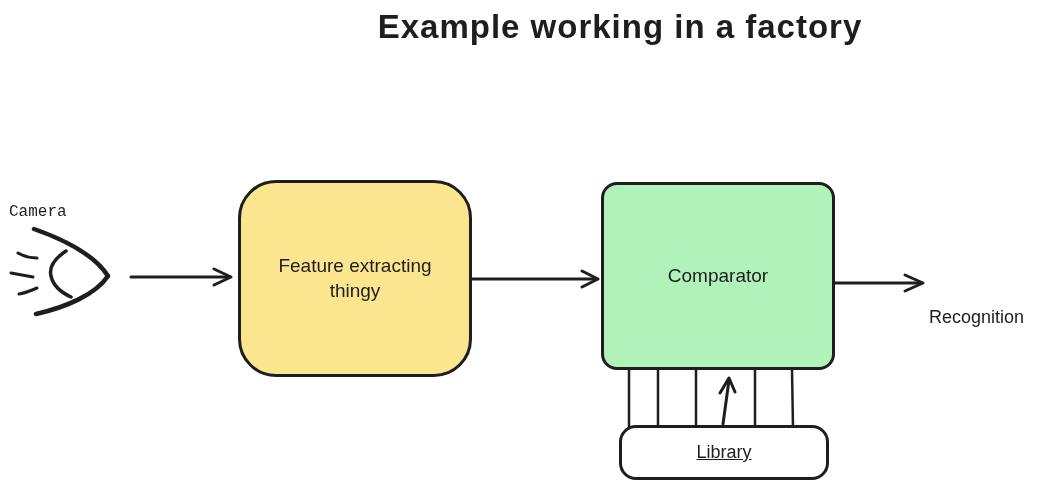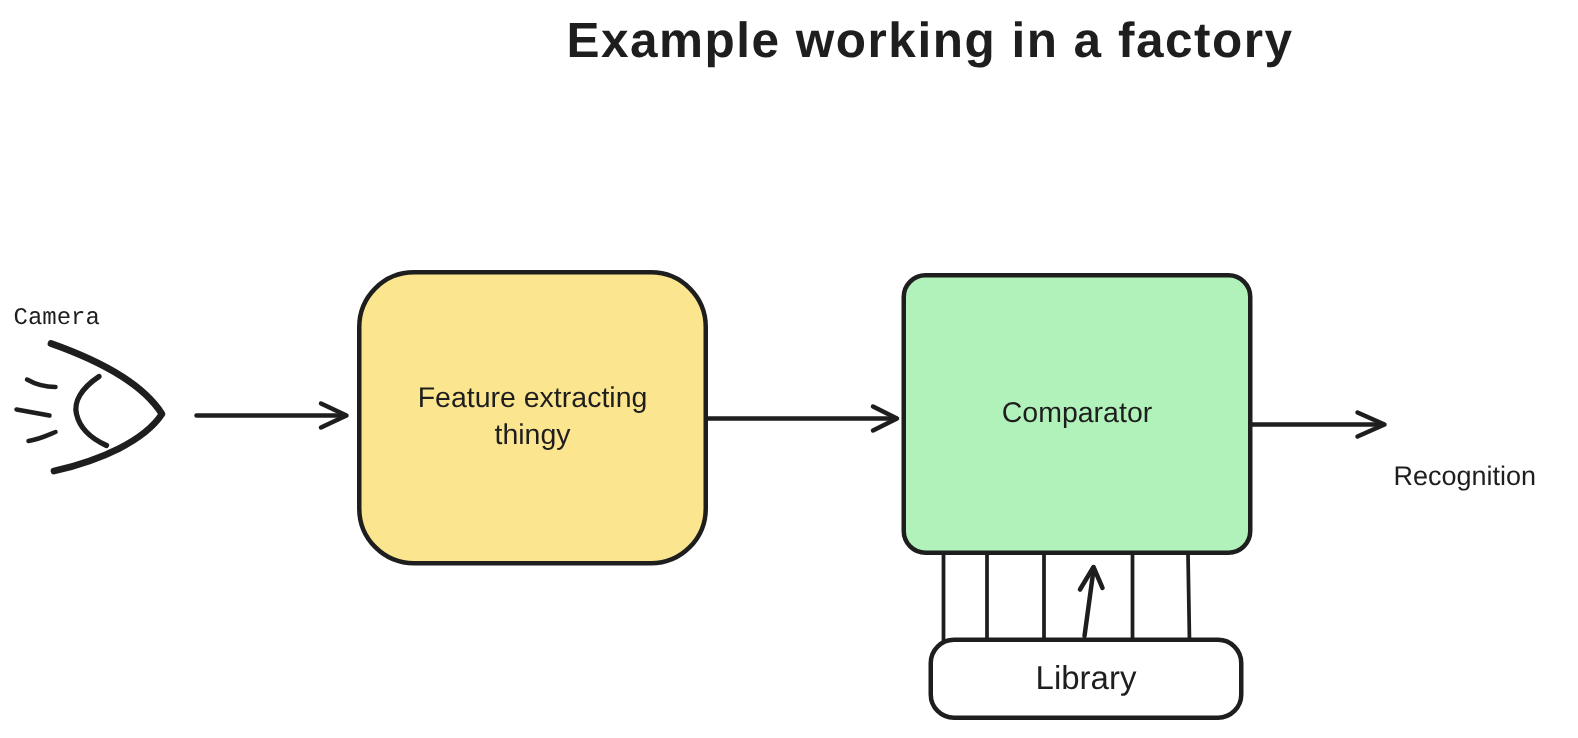--- a/index.html
+++ b/index.html
@@ -64,21 +64,21 @@
     background: var(--comparator-fill, #b1f2ba);
   }
   .library-box {
     left: 619px;
     top: 425px;
     width: 210px;
     height: 55px;
     border-radius: 17px;
     background: var(--library-fill, #ffffff);
   }
-  .library-box .node-label { font-size: 22px; }
+  .library-box .node-label { font-size: 18px; text-decoration: underline; }
   .free-label {
     position: absolute;
     font-size: 16px;
     font-weight: 400;
     color: var(--stroke, #1e1e1e);
     white-space: nowrap;
   }
   .camera-label { left: 9px; top: 203px; font-family: Liberation Mono, monospace; }
   .recognition-label { left: 929px; top: 271px; font-size: 18px; margin-top: 36px; }
 </style>

